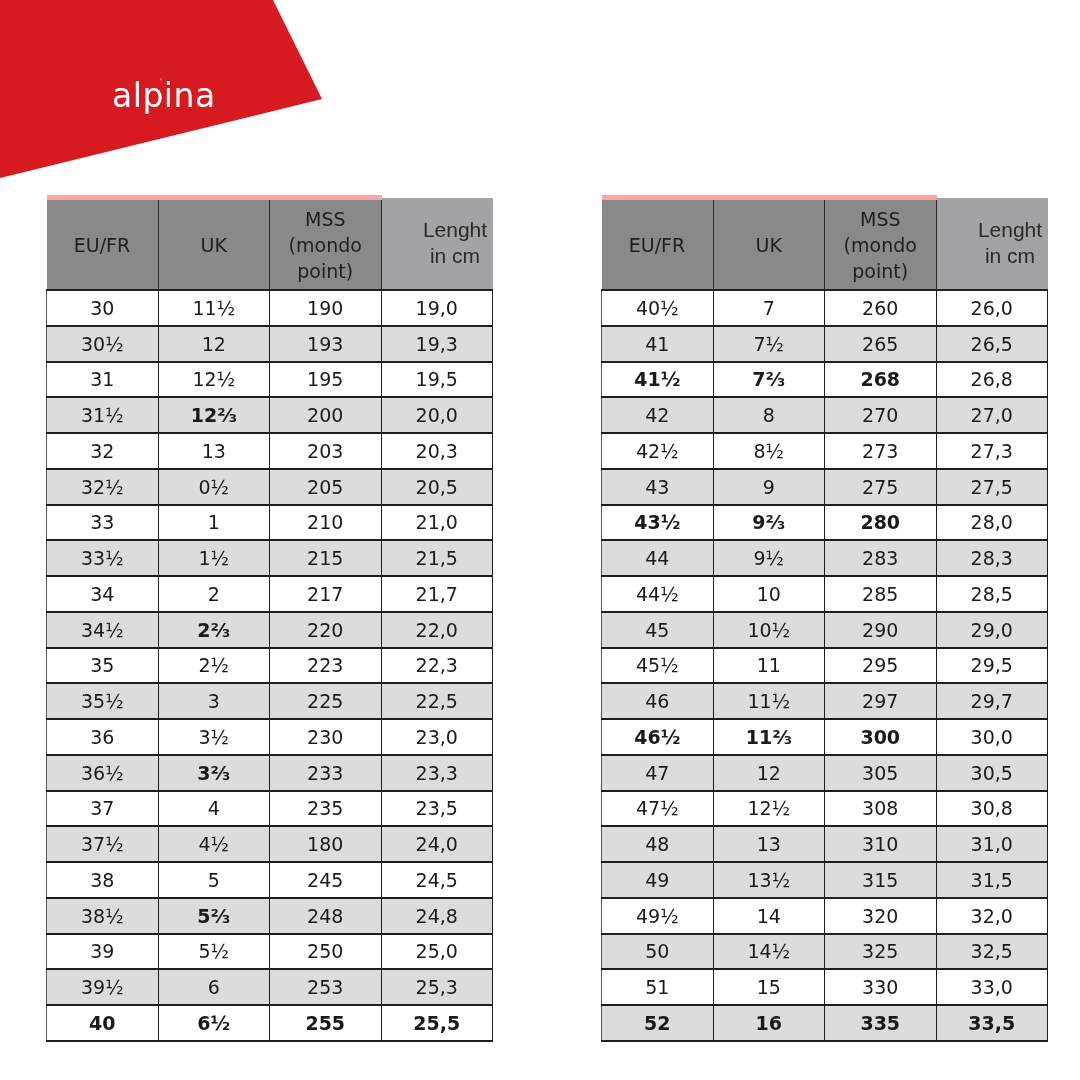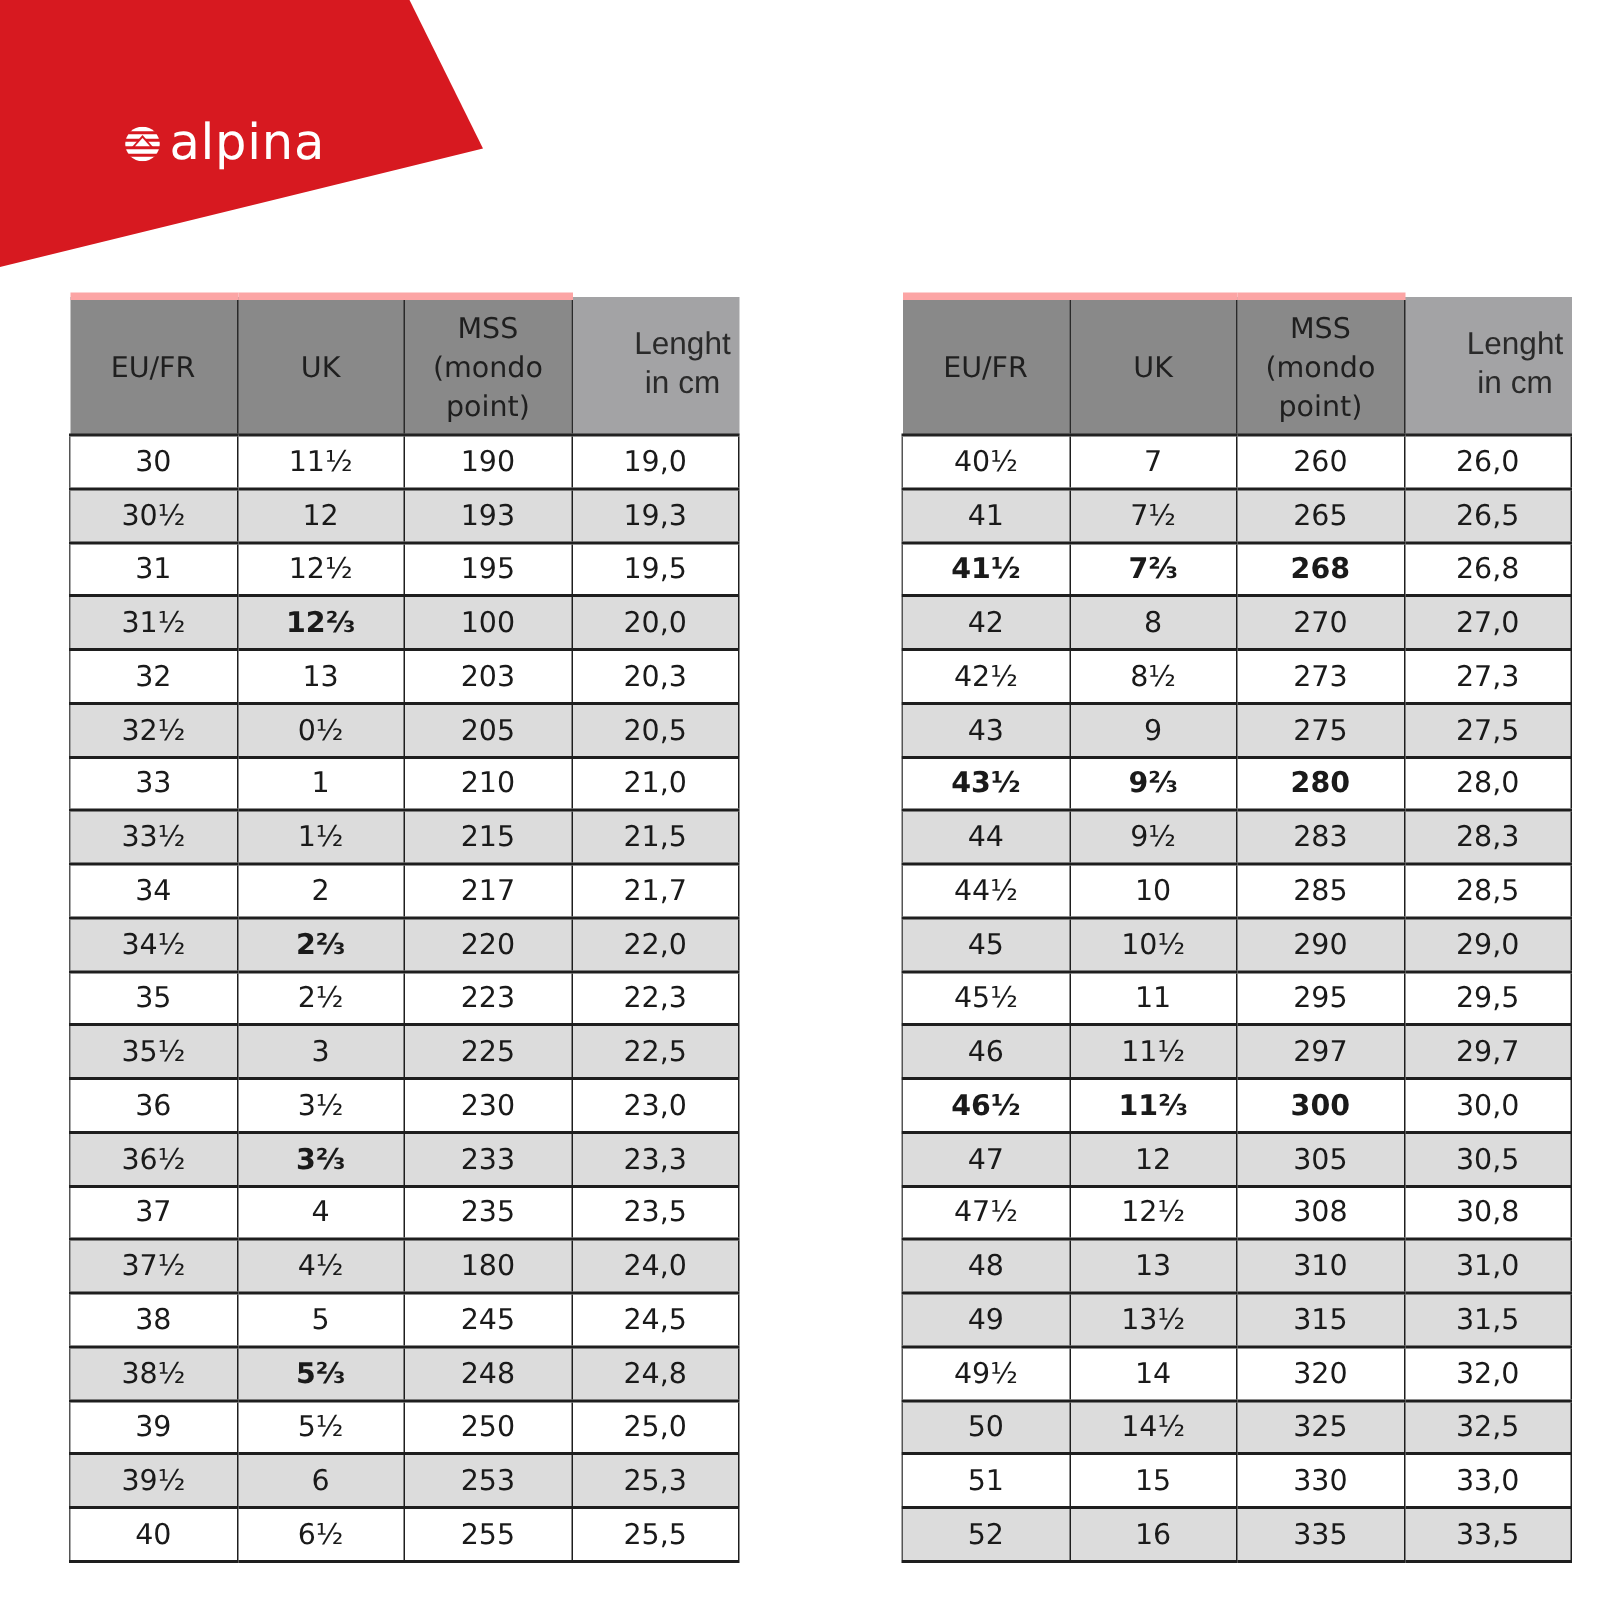--- a/index.html
+++ b/index.html
@@ -16,24 +16,25 @@
       color: #1a1a1a;
     }
     .banner {
       position: absolute;
       left: 0; top: 0;
       width: 325px; height: 180px;
     }
     .banner svg { display: block; }
     .logo {
       position: absolute;
-      left: 83px; top: 78px;
+      left: 112px; top: 78px;
       height: 36px;
       display: flex;
       align-items: center;
+      flex-direction: column;
     }
     .logo-emblem { width: 24px; height: 30px; margin-right: 6px; }
     .logo-text {
       color: #ffffff;
       font-family: "DejaVu Sans", sans-serif;
       font-size: 33px;
       letter-spacing: 0.5px;
       line-height: 1;
       position: relative;
       top: -2px;
@@ -83,21 +84,21 @@
       font-size: 19px;
       line-height: 20px;
       color: #1a1a1a;
       border: 1.5px solid #1e1e1e;
       border-top: 2px solid #1e1e1e;
     }
     .size-table td:first-child { border-left: 1.5px solid #555; }
     .size-table tr.alt td { background: #dcdcdc; }
     .size-table tr.plain td { background: #ffffff; }
     .size-table td.bold { font-weight: bold; }
-    .size-table tr:last-child td { border-bottom: 2px solid #1e1e1e; }
+    .size-table tr:last-child td { border-bottom: 2px solid #1e1e1e; font-weight: bold; }
   </style>
 </head>
 <body>
 
 <div class="banner">
   <svg width="325" height="180" viewBox="0 0 325 180">
     <polygon points="0,0 273,0 322,99 0,178" fill="#d71920"></polygon>
   </svg>
 </div>
 
@@ -158,21 +159,21 @@
       </tr>
       <tr class="plain">
         <td>31</td>
         <td>12½</td>
         <td>195</td>
         <td>19,5</td>
       </tr>
       <tr class="alt">
         <td>31½</td>
         <td class="bold">12⅔</td>
-        <td>100</td>
+        <td>200</td>
         <td>20,0</td>
       </tr>
       <tr class="plain">
         <td>32</td>
         <td>13</td>
         <td>203</td>
         <td>20,3</td>
       </tr>
       <tr class="alt">
         <td>32½</td>

